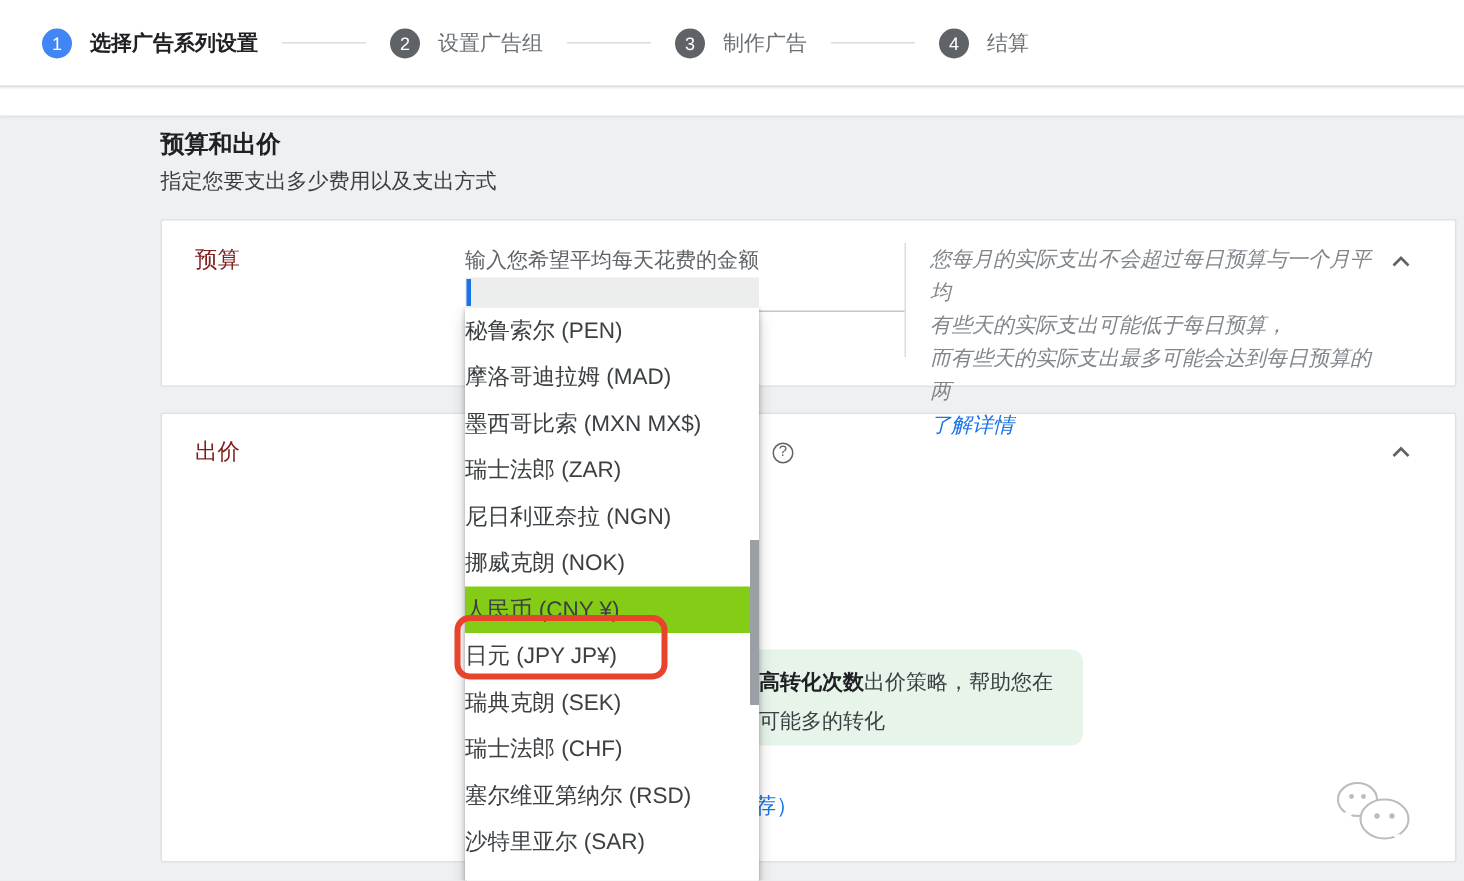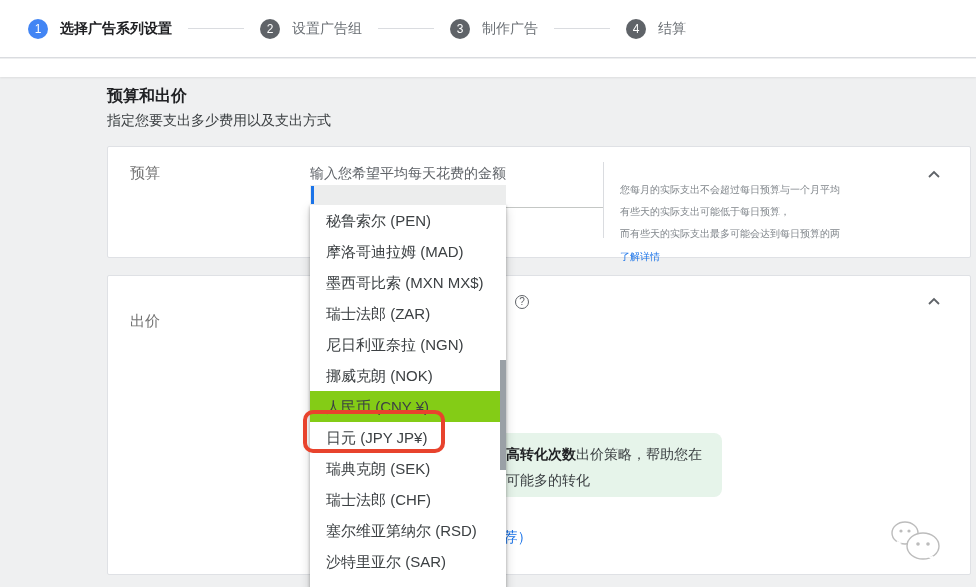--- a/index.html
+++ b/index.html
@@ -17,40 +17,40 @@
   .step-line { width:56px; height:1px; background:#dadce0; margin:0 16px; }
 
   
   .sec-title { position:absolute; left:107px; top:86px; font-size:16px; font-weight:bold; color:#202124;text-align:center; }
   .sec-sub { position:absolute; left:107px; top:112px; font-size:14px; color:#3c4043; }
 
   
   .card { position:absolute; left:107px; width:864px; background:#fff; border:1px solid #dfe1e5; border-radius:2px; }
   #budget-card { top:146px; height:112px; }
   #bidding-card { top:275px; height:300px; }
-  .card-label { position:absolute; font-size:15px; color:#737373; }
+  .card-label { position:absolute; font-size:15px; color:#7f1d1d; }
 
   .vdivider { position:absolute; left:603px; top:162px; width:1px; height:76px; background:#dadce0; z-index:6; }
 
-  .help-panel { position:absolute; left:620px; top:179px; width:300px; font-size:10px; line-height:22px; color:#80868b; z-index:6; }
+  .help-panel { position:absolute; left:620px; top:161px; width:300px; font-size:14px; line-height:22px; color:#80868b; z-index:6;font-style:italic; }
   .learn-link { color:#1a73e8; cursor:pointer; display:inline-block; margin-top:1px; }
 
   .chev { position:absolute; width:16px; height:16px; cursor:pointer; z-index:6; }
   .chev svg { display:block; }
 
   .hint { position:absolute; left:310px; top:165px; font-size:14px; color:#5f6368; z-index:6; }
 
   
   .select-strip { position:absolute; left:310px; top:185px; width:196px; height:20px; background:#eceded; z-index:21; cursor:text; }
   .caret { position:absolute; left:1px; top:1px; width:3px; height:18px; background:#1a73e8; }
   .underline-seg { position:absolute; left:506px; top:207px; width:97px; height:1px; background:#c4c7c5; z-index:6; }
 
   
   .dropdown { position:absolute; left:310px; top:205px; width:196px; height:392px; background:#fff; box-shadow:0 1px 3px rgba(0,0,0,.3), 0 4px 10px rgba(0,0,0,.18); z-index:20; }
-  .dd-item { height:31px; line-height:31px; padding-left:16px; font-size:15px; color:#3c4043; white-space:nowrap; cursor:pointer; }
+  .dd-item { height:31px; line-height:31px; font-size:15px; color:#3c4043; white-space:nowrap; cursor:pointer; }
   .dd-item.hl { background:#84cc16; }
   .dd-thumb { position:absolute; right:0; top:155px; width:6px; height:110px; background:#9aa0a6; cursor:grab; }
 
   
   .red-box { position:absolute; left:303px; top:410px; width:142px; height:43px; border:4px solid #e8432d; border-radius:10px; z-index:30; pointer-events:none; }
 
   
   .green-note { position:absolute; left:476px; top:433px; width:246px; height:64px; background:#e6f4ea; border-radius:8px; padding:8px 16px; font-size:14px; line-height:26px; color:#3c4043; z-index:5; }
   .green-note b { color:#202124; }
   .rec-link { position:absolute; left:474px; top:528px; font-size:14.5px; color:#1a73e8; cursor:pointer; z-index:5; }
@@ -103,21 +103,21 @@
     <div>而有些天的实际支出最多可能会达到每日预算的两</div>
     <span class="learn-link">了解详情</span>
   </div>
   <div class="chev" style="left:926px; top:167px;">
     <svg width="16" height="16" viewBox="0 0 16 16">
         <polyline points="3,10 8,5 13,10" fill="none" stroke="#5f6368" stroke-width="1.8"></polyline>
       </svg>
   </div>
 
   <div class="card" id="bidding-card"></div>
-  <div class="card-label" style="left:130px; top:292px;margin-top:20px;">出价</div>
+  <div class="card-label" style="left:130px; top:292px;">出价</div>
   <div class="help-icon">?</div>
   <div class="chev" style="left:926px; top:294px;">
     <svg width="16" height="16" viewBox="0 0 16 16">
         <polyline points="3,10 8,5 13,10" fill="none" stroke="#5f6368" stroke-width="1.8"></polyline>
       </svg>
   </div>
 
   <div class="green-note">
     <div><b>提高转化次数</b><span>出价策略，帮助您在</span></div>
     <div>尽可能多的转化</div>

